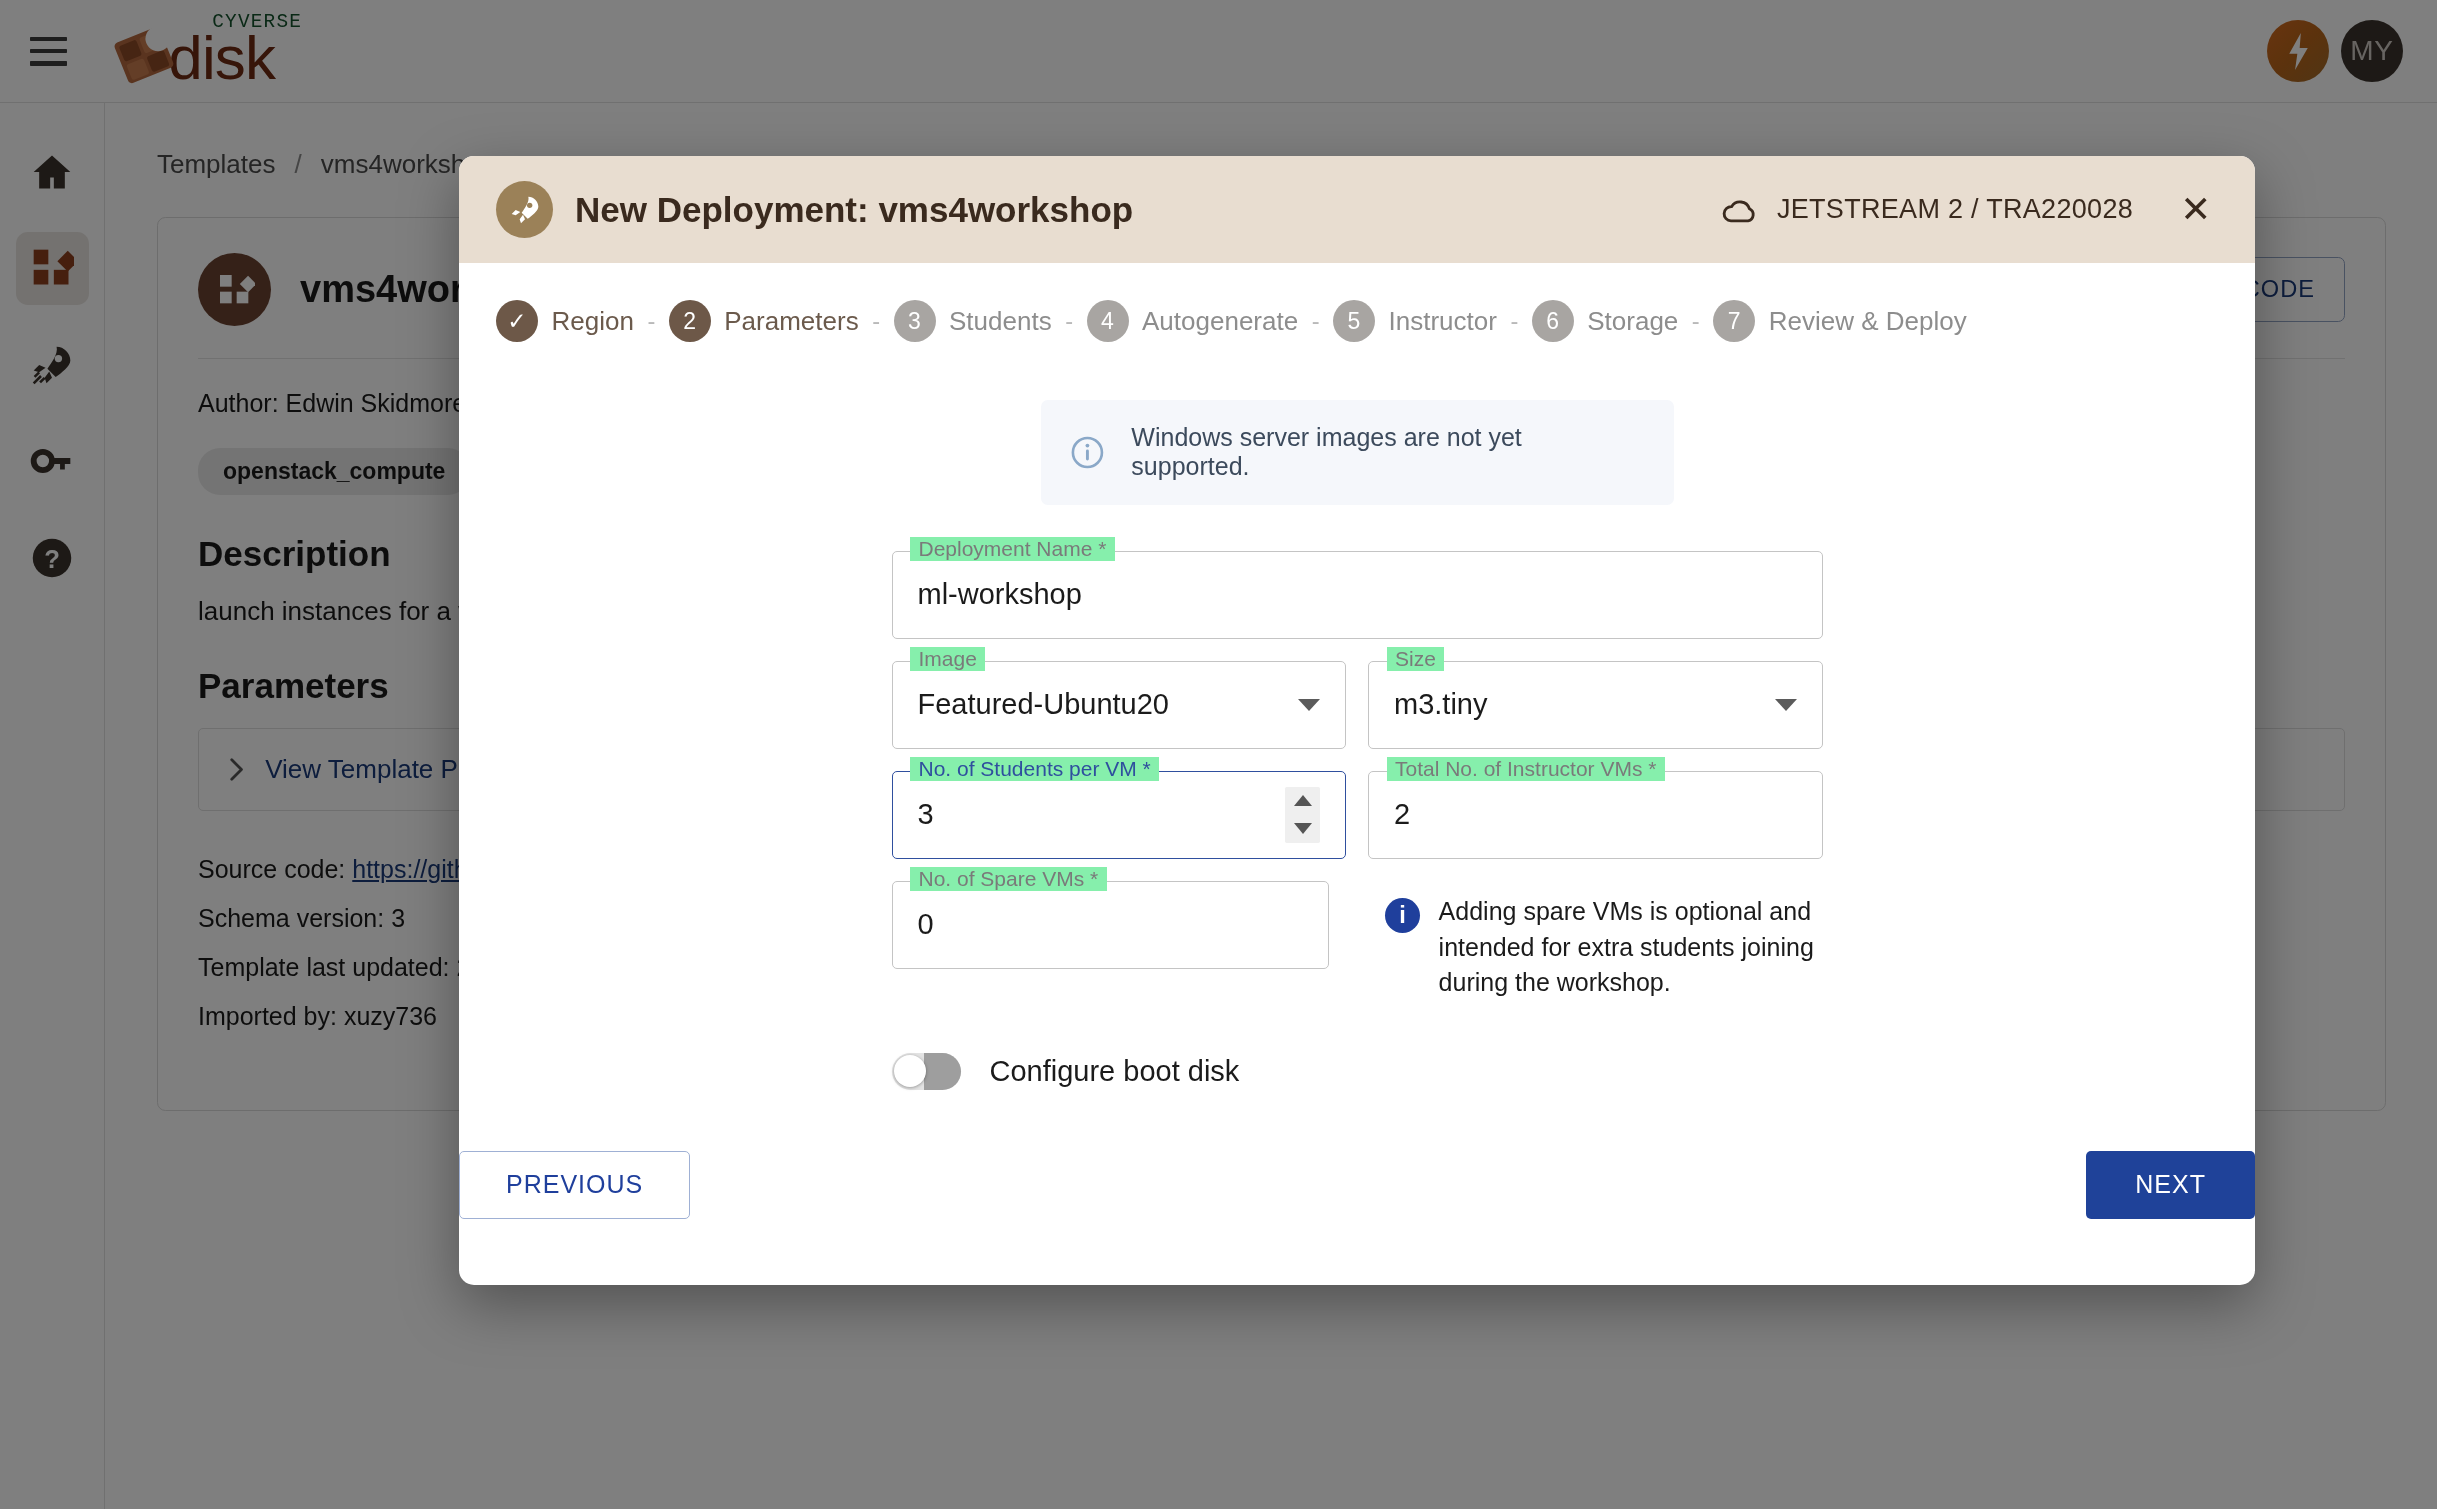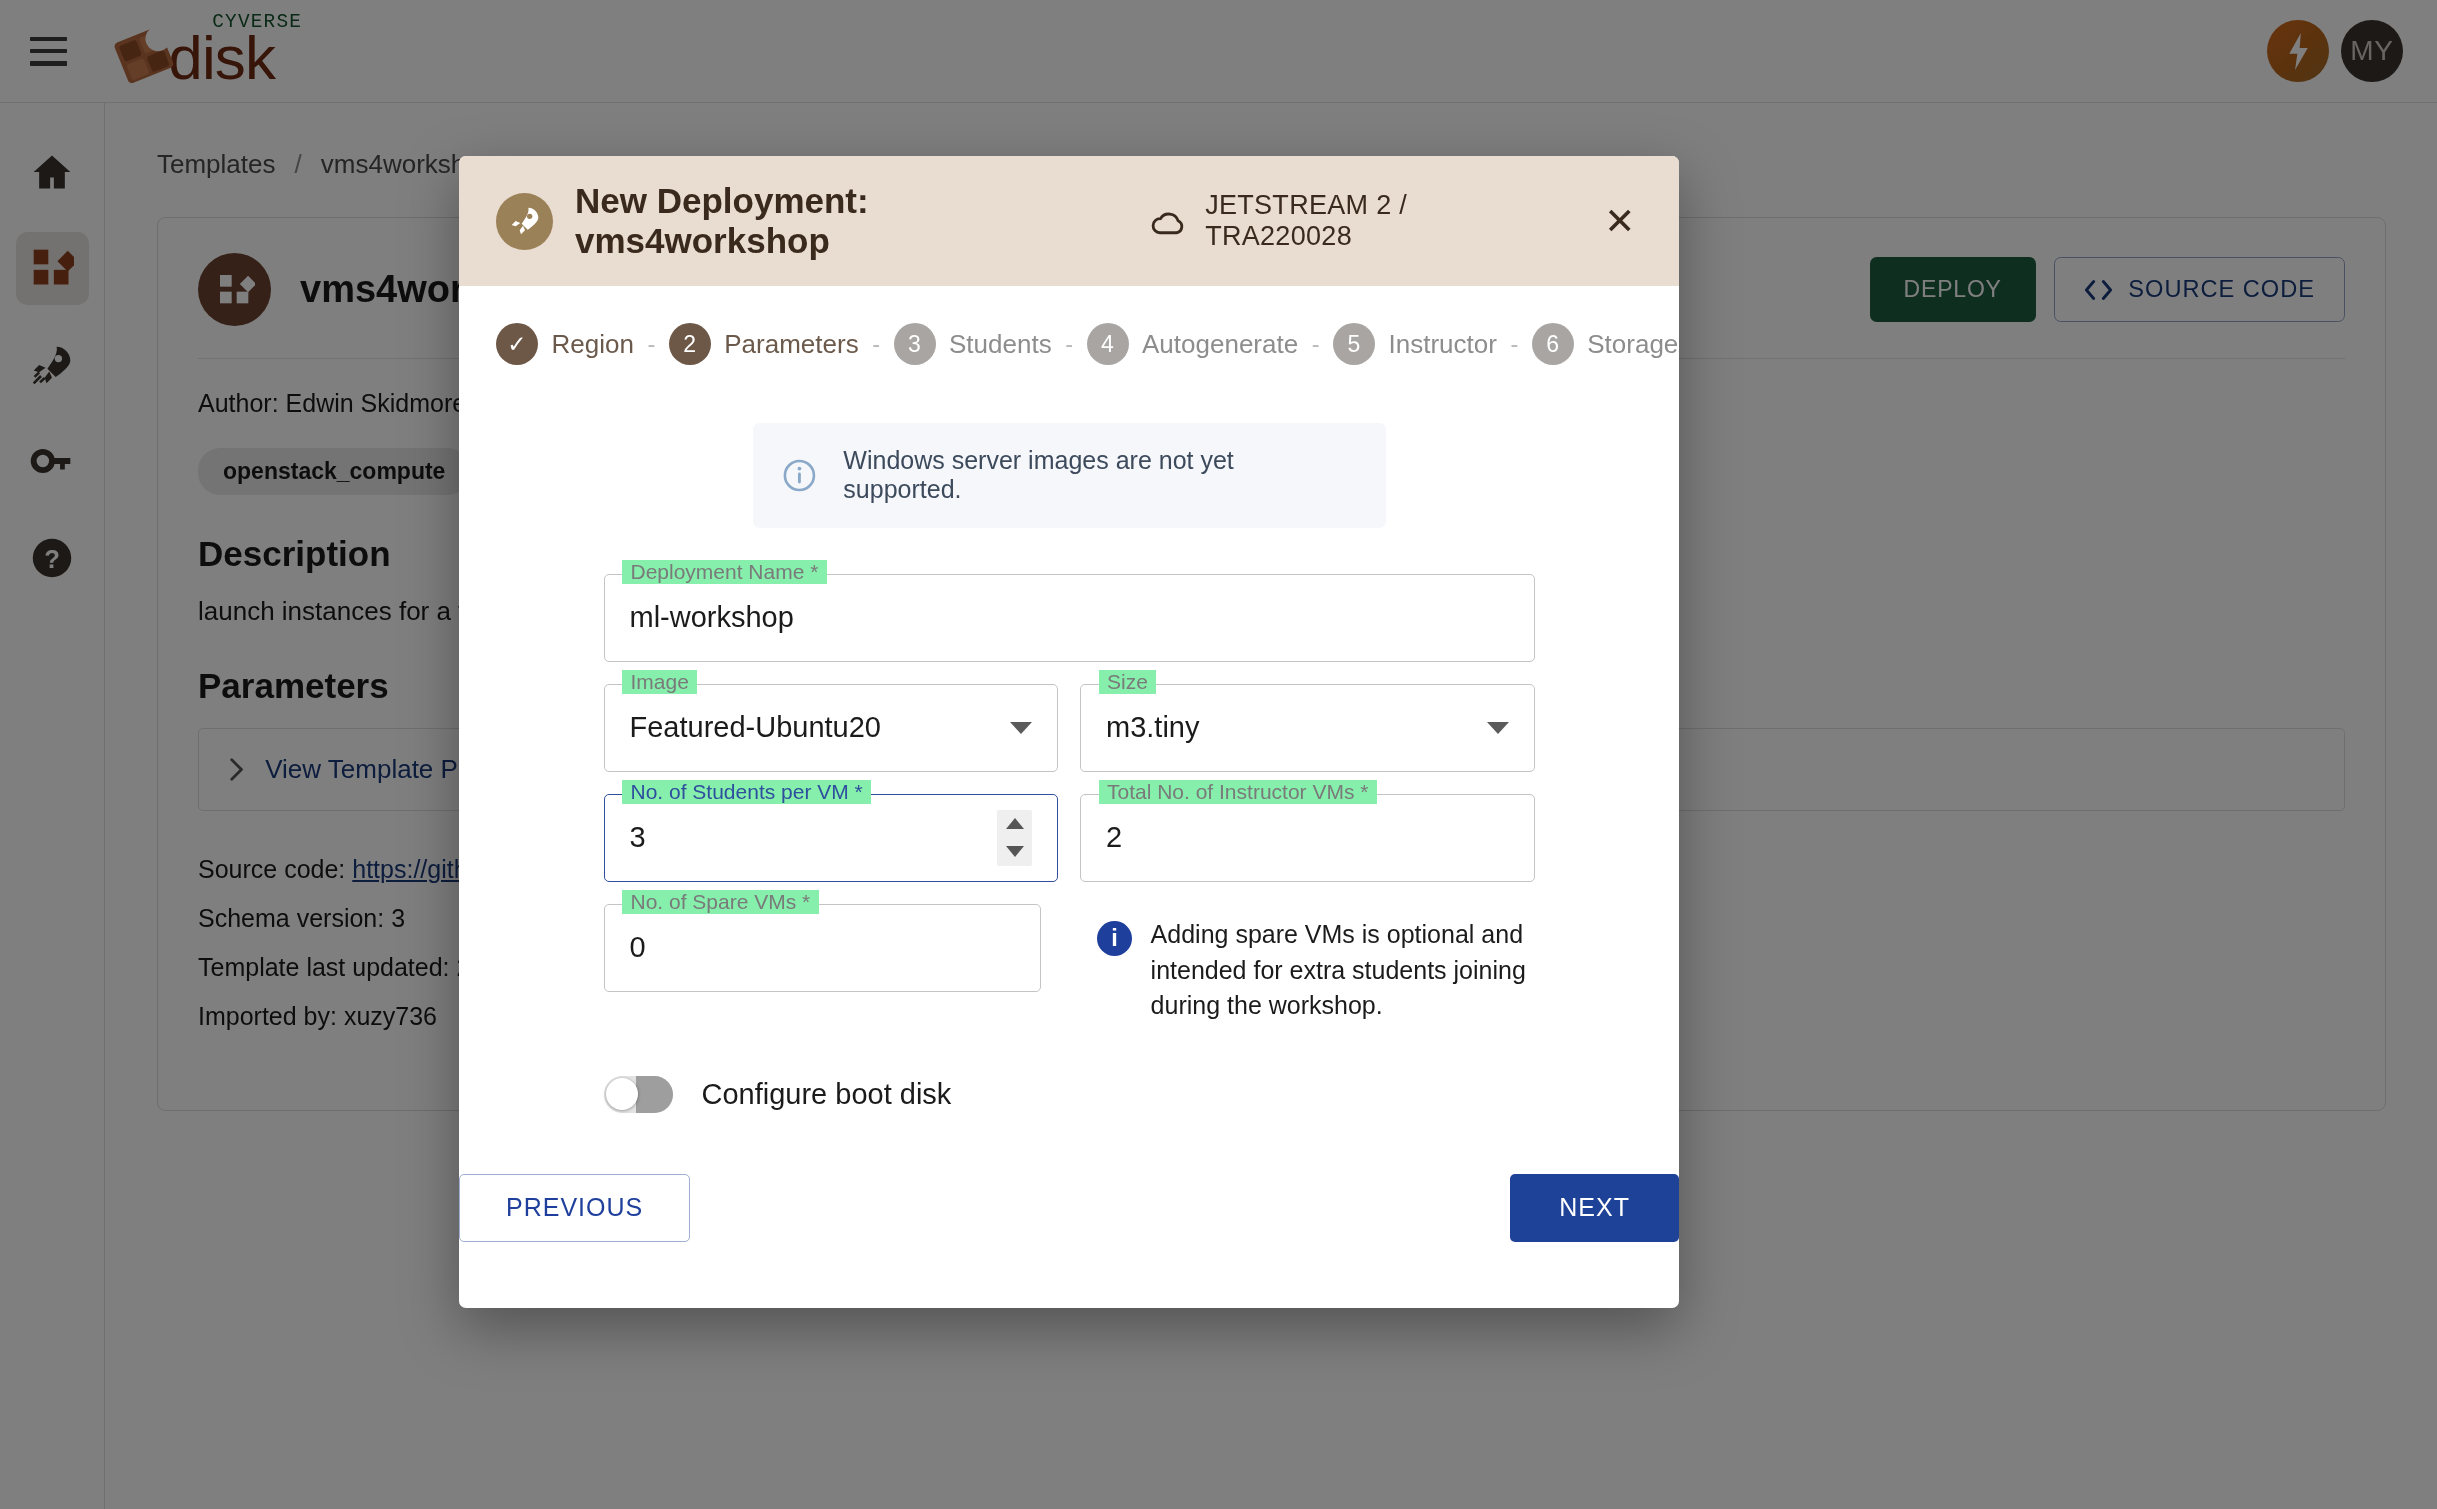--- a/index.html
+++ b/index.html
@@ -105,22 +105,22 @@
     border:0.8px solid #dedede; border-radius: 5px; padding: 25px 29px;
     display:flex; align-items:center; gap: 18.6px; margin-top: 18.6px;
   }
   .accordion a { color:#1a3a7a; font-size:26px; text-decoration:none; }
   .foot-line { font-size: 25px; color:#1b1b1b; margin-top: 20px; }
   .foot-line a { color:#1a3a7a; }
 
   
   .modal {
     position: absolute; z-index: 100;
-    left: 459px; top: 156px; width: 1220px;
-    background: #ffffff; border-radius: 7px;
+    left: 459px; top: 156px; width: 1796px;
+    background: #ffffff; border-radius: 15px;
     box-shadow: 0 20px 59px rgba(0,0,0,0.35);
     overflow: hidden;
   }
   .modal-header {
     background: #e8ddd0; display:flex; align-items:center;
     padding: 25px 37px; gap: 22px;
   }
   .rocket-badge {
     width: 57px; height: 57px; border-radius: 50%; background:#9b8158;
     display:flex; align-items:center; justify-content:center; flex:0 0 auto;

